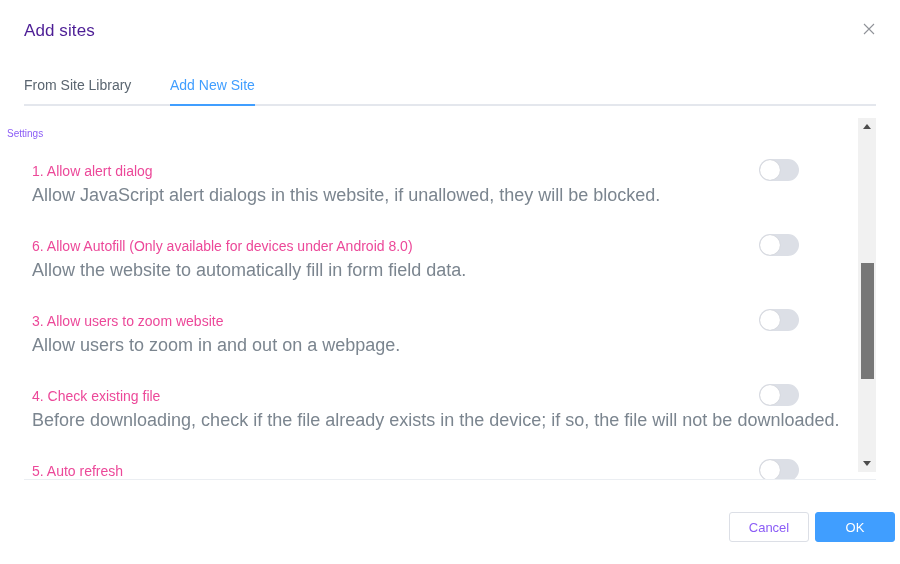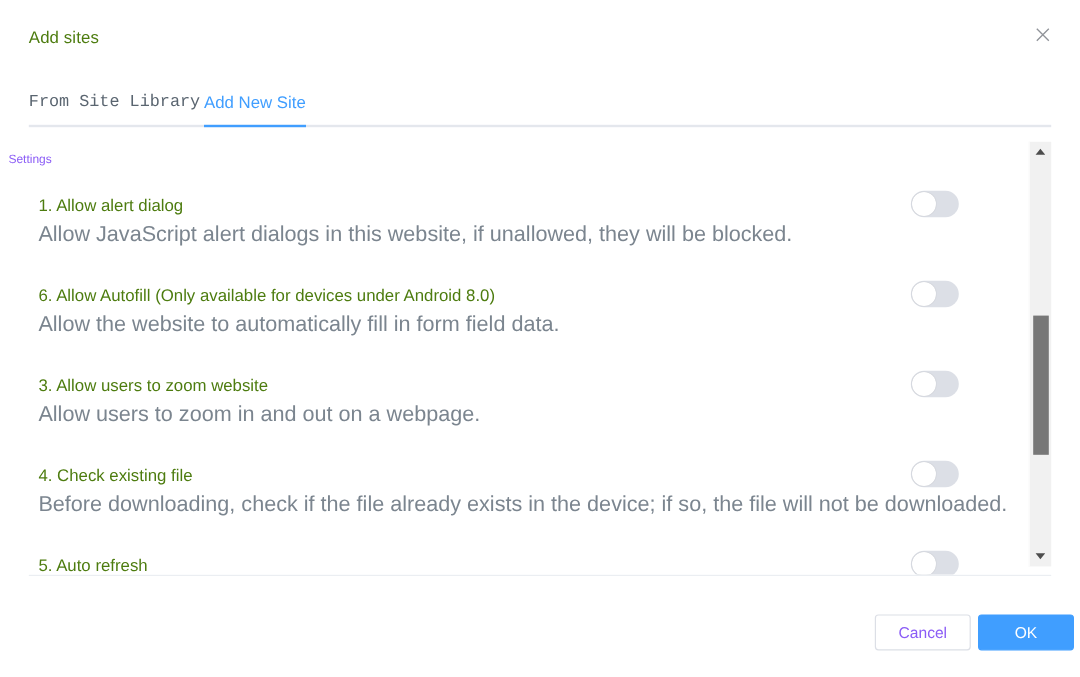--- a/index.html
+++ b/index.html
@@ -28,22 +28,22 @@
     position: absolute;
     left: 0;
     top: 0;
     width: 900px;
     height: 62px;
   }
   .dialog-title {
     position: absolute;
     left: 24px;
     top: 18px;
-    font-size: 14px;
-    color: #4d7c0f;
+    font-size: 17px;
+    color: #4c1d95;
     letter-spacing: 0.1px;
     line-height: 26px;
   }
   .close-button {
     position: absolute;
     right: 20px;
     top: 18px;
     width: 22px;
     height: 22px;
     cursor: pointer;
@@ -67,21 +67,21 @@
   .tab {
     position: absolute;
     top: 0;
     height: 32px;
     line-height: 26px;
     font-size: 14px;
     color: #5a6570;
     cursor: pointer;
     white-space: nowrap;
   }
-  .tab-0 { left: 0px; font-family: Liberation Mono, monospace; }
+  .tab-0 { left: 0px; }
   .tab-1 { left: 146px; }
   .tab.active {
     color: #409eff;
   }
   .tab.active::after {
     content: "";
     position: absolute;
     left: 0;
     right: 0;
     bottom: -2px;
@@ -119,21 +119,21 @@
   .setting-row {
     position: relative;
     height: 75px;
     padding: 0;
   }
   .setting-title {
     position: absolute;
     left: 32px;
     top: 7px;
     font-size: 14px;
-    color: #4d7c0f;
+    color: #ec4899;
     line-height: 20px;
     white-space: nowrap;
   }
   .setting-desc {
     position: absolute;
     left: 32px;
     top: 32px;
     font-size: 18px;
     color: #7b858f;
     line-height: 19px;

